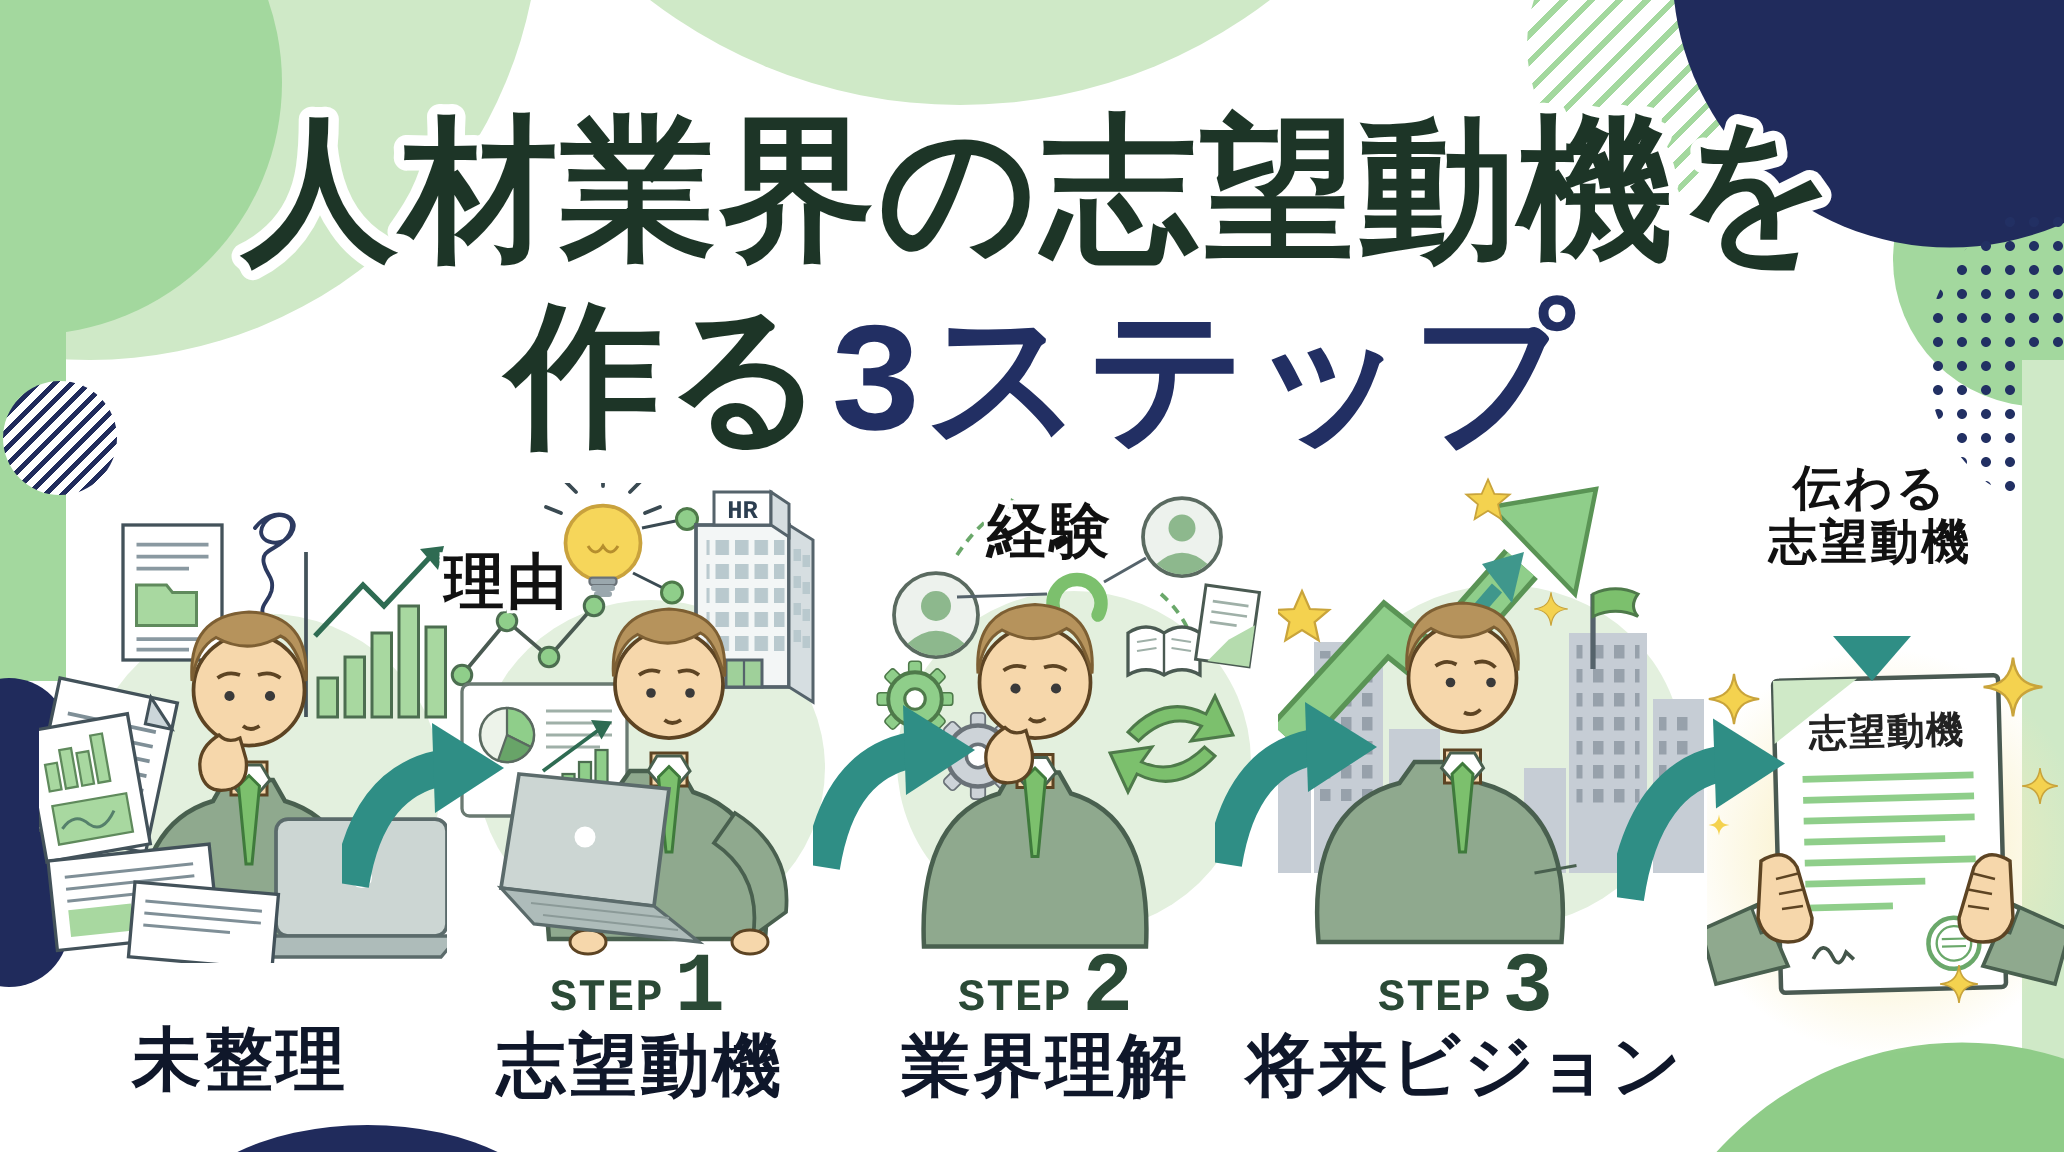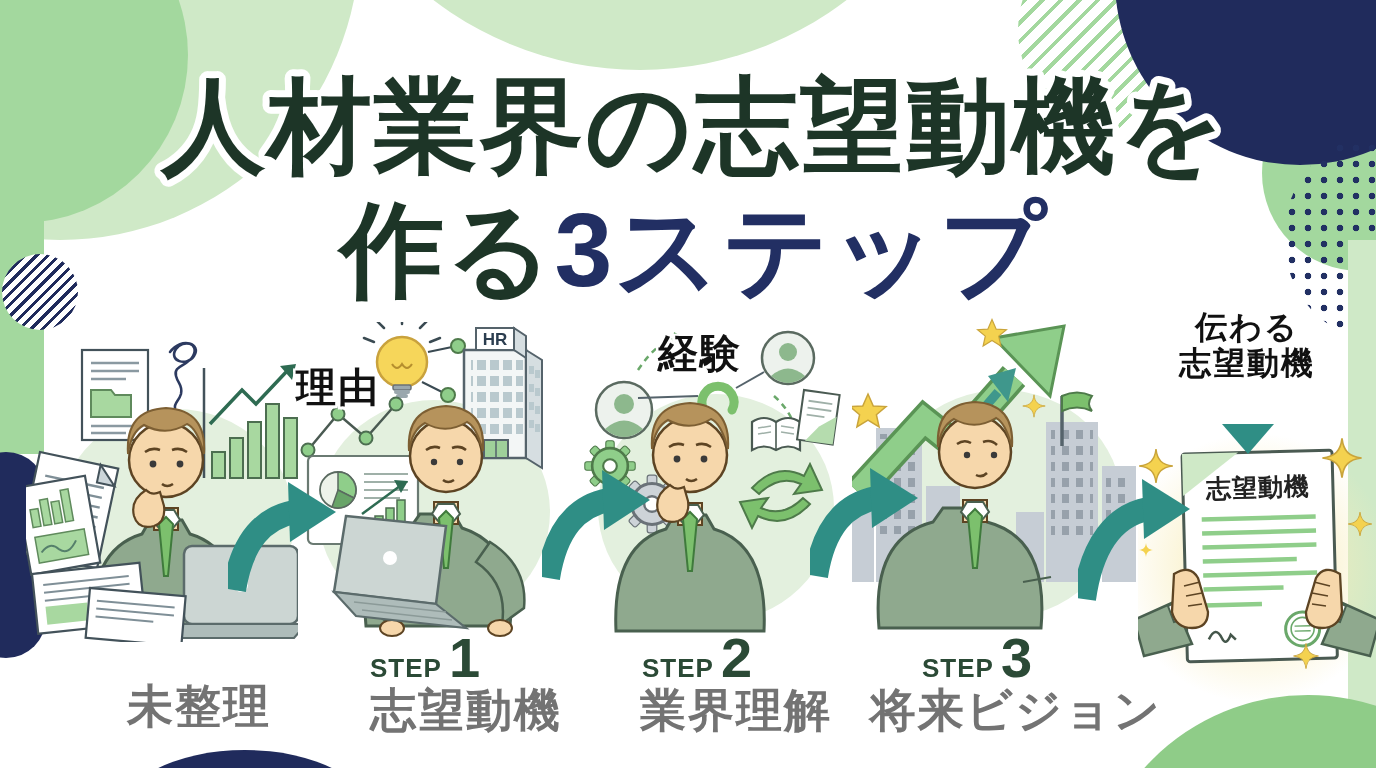--- a/index.html
+++ b/index.html
@@ -1,37 +1,37 @@
 <!DOCTYPE html>
 <html><head>
 <meta charset="utf-8">
 <style>
   html,body{margin:0;padding:0;background:#fff;}
   .canvas{position:relative;width:1376px;height:768px;overflow:hidden;background:#fff;
-          font-family:Liberation Sans, sans-serif;}
+          font-family:Liberation Mono, monospace;}
   .deco{position:absolute;z-index:2;}
   .content{position:absolute;z-index:3;}
   .circle{border-radius:50%;}
   
   .lg{background:#cfe9c7;} .mg{background:#a3d89e;} .nv{background:#202b5c;} .dg{background:#8fcc88;}
   .stripes-navy{background:repeating-linear-gradient(135deg,#202b5c 0 3px,#ffffff 3px 8px);}
   .stripes-green{background:repeating-linear-gradient(135deg,#a3d89e 0 4px,rgba(255,255,255,0) 4px 13px);}
   .dots-navy{background-image:radial-gradient(#223063 3px,rgba(255,255,255,0) 3.6px);
              background-size:16px 16px;clip-path:ellipse(100% 52% at 100% 50%);}
   .card{background:#fff;border-radius:0 0 46px 46px;}
   
   .ol{text-shadow:-2.5px -2.5px 0 #fff,2.5px -2.5px 0 #fff,-2.5px 2.5px 0 #fff,2.5px 2.5px 0 #fff,
        0 -2.5px 0 #fff,0 2.5px 0 #fff,-2.5px 0 0 #fff,2.5px 0 0 #fff;}
   .stage-label{position:absolute;z-index:3;transform:translateX(-50%);font-size:46px;font-weight:bold;
-               color:#737373;white-space:nowrap;letter-spacing:2px;margin-left:39px;}
+               color:#0f172a;white-space:nowrap;letter-spacing:2px;}
   .annotation{position:absolute;z-index:4;transform:translateX(-50%);font-size:40px;font-weight:bold;
               color:#111;white-space:nowrap;letter-spacing:2px;}
   .step-chip{position:absolute;z-index:3;transform:translateX(-50%);display:flex;align-items:baseline;
              gap:7px;color:#2b4a36;}
-  .step-word{font-size:26px;font-weight:bold;letter-spacing:1px;}
+  .step-word{font-size:30px;font-weight:bold;letter-spacing:1px;}
   .step-num{font-size:56px;font-weight:bold;line-height:1;}
   .stage-svg{position:absolute;z-index:3;}
   .arrow-svg{position:absolute;z-index:4;}
   .down-triangle{position:absolute;z-index:4;width:0;height:0;
       border-left:26px solid transparent;border-right:26px solid transparent;border-top:30px solid #2f8e85;}
   .result-annotation{line-height:1.12;text-align:center;font-size:32px;}
   .result-annotation span{display:block;}
 </style>
 </head>
 <body>

